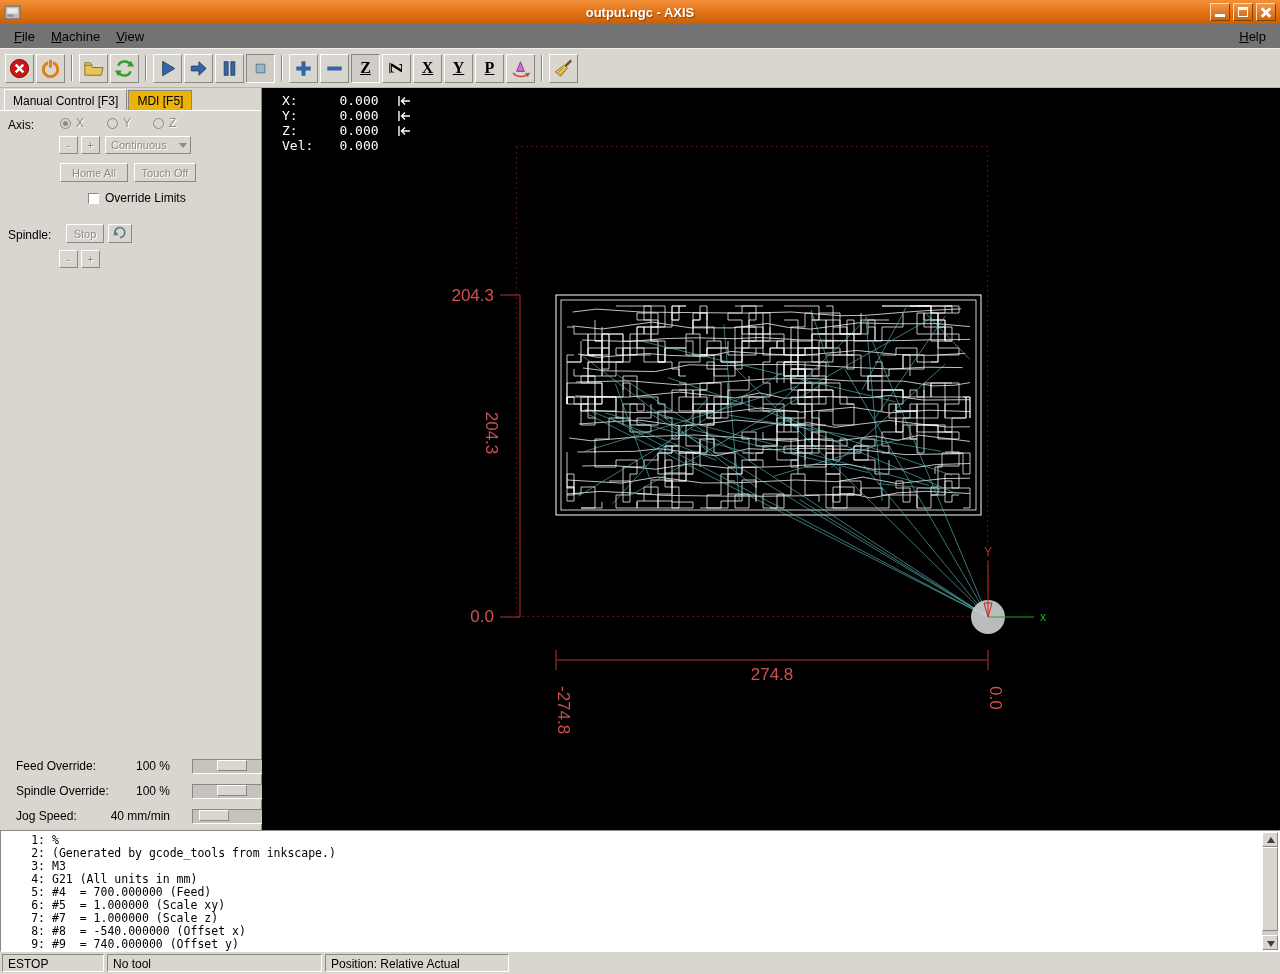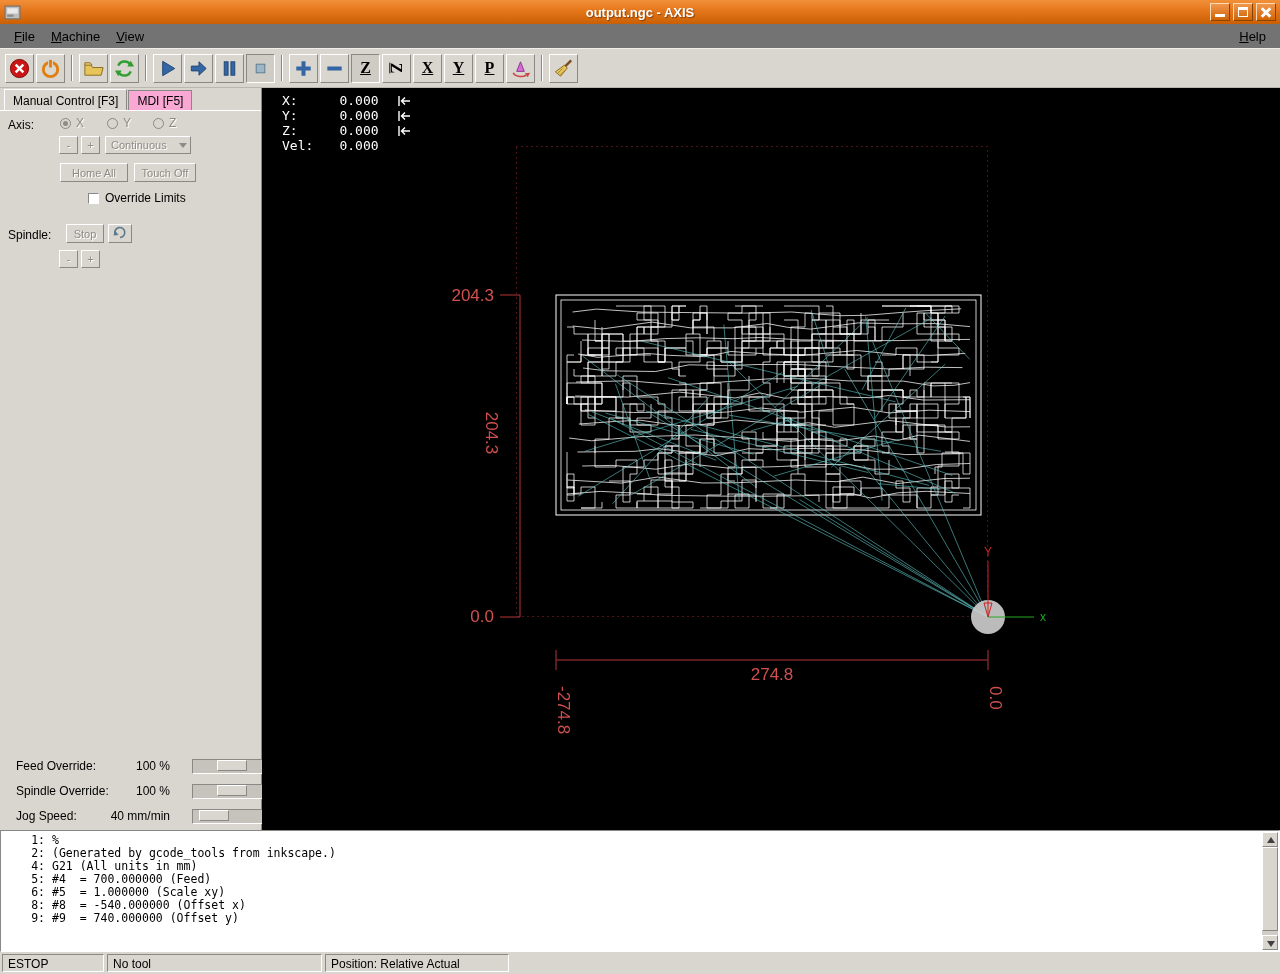--- a/index.html
+++ b/index.html
@@ -42,21 +42,21 @@
   .tb-sep { width:2px; height:26px; margin:0 4px; border-left:1px solid #8a8884; border-right:1px solid #fff; }
   .tb.letter { font-family:"Liberation Serif",serif; font-weight:bold; font-size:16px; }
   .tb.letter span { text-decoration:underline; }
   .tb.letter .rot90 { display:inline-block; transform:rotate(90deg); }
 
   
   .left-panel { position:absolute; left:0; top:88px; width:262px; height:742px;
     background:#d9d6cf; border-right:1px solid #8a8884; }
   .tabs { position:absolute; left:4px; top:2px; height:20px; display:flex; align-items:flex-end;justify-content:flex-end; }
   .tab { padding:3px 8px 2px; font-size:12px; border:1px solid #8a8884; border-bottom:none;
-    background:#f9a8d4; margin-right:1px; }
+    background:#eab308; margin-right:1px; }
   .tab.active { background:#d9d6cf; border-color:#fff #8a8884 #d9d6cf #fff; padding-top:4px; }
   .panel-body { position:absolute; inset:22px 0 0 0; border-top:1px solid #fff; }
   .lbl { position:absolute; font-size:12px; }
   .dis { color:#8e8b85; text-shadow:1px 1px 0 #fff; }
   .radio { position:absolute; top:5px; display:flex; align-items:center; gap:5px; }
   .rb { width:11px; height:11px; border-radius:50%; border:1px solid #8a8884; background:#d9d6cf; position:relative; }
   .rb.sel::after { content:""; position:absolute; left:2px; top:2px; width:5px; height:5px; border-radius:50%; background:#8e8b85; }
   .pbtn { position:absolute; background:#d9d6cf; border:1px solid; border-color:#ffffff #8a8884 #8a8884 #ffffff;
     font-size:11px; color:#8e8b85; text-shadow:1px 1px 0 #fff; text-align:center; }
   .combo { position:absolute; left:105px; top:25px; width:86px; height:18px; background:#d9d6cf;
@@ -520,23 +520,25 @@
       <span class="dval">0.000</span>
       <span class="dicon"></span>
     </div>
   </div>
 </div>
 
 <div class="gcode-area">
   <div class="gcode-lines">
     <div class="gline"><span class="gnum">1:</span><span class="gtxt">%</span></div>
     <div class="gline"><span class="gnum">2:</span><span class="gtxt">(Generated by gcode_tools from inkscape.)</span></div>
+    <div class="gline"><span class="gnum">3:</span><span class="gtxt">M3</span></div>
     <div class="gline"><span class="gnum">4:</span><span class="gtxt">G21 (All units in mm)</span></div>
     <div class="gline"><span class="gnum">5:</span><span class="gtxt">#4  = 700.000000 (Feed)</span></div>
     <div class="gline"><span class="gnum">6:</span><span class="gtxt">#5  = 1.000000 (Scale xy)</span></div>
+    <div class="gline"><span class="gnum">7:</span><span class="gtxt">#7  = 1.000000 (Scale z)</span></div>
     <div class="gline"><span class="gnum">8:</span><span class="gtxt">#8  = -540.000000 (Offset x)</span></div>
     <div class="gline"><span class="gnum">9:</span><span class="gtxt">#9  = 740.000000 (Offset y)</span></div>
   </div>
   <div class="vscroll">
     <div class="sarrow up"></div>
     <div class="sthumb"></div>
     <div class="sarrow down"></div>
   </div>
 </div>
 

